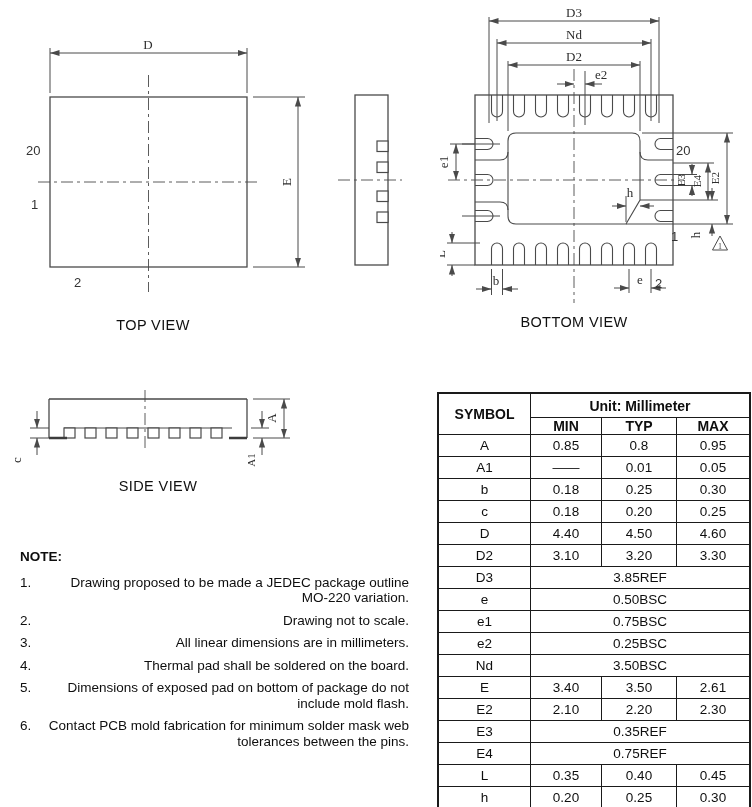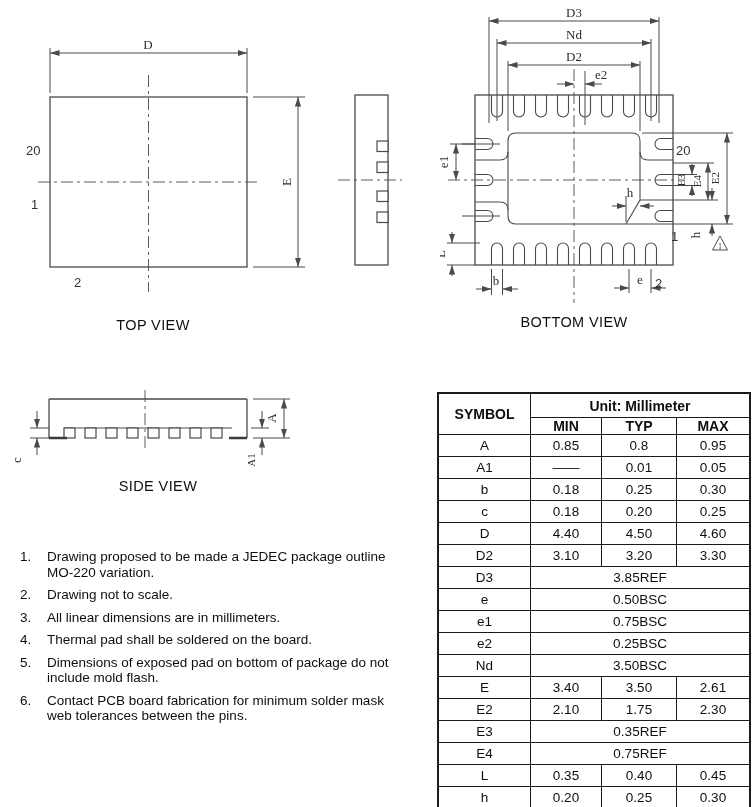--- a/index.html
+++ b/index.html
@@ -17,21 +17,21 @@
   text.dls{font-family:"Liberation Serif",serif;font-size:11px;fill:#2e2e2e;}
   text.pn{font-family:"Liberation Sans",sans-serif;font-size:13px;fill:#333;}
   text.cap{font-family:"Liberation Sans",sans-serif;font-size:14.5px;fill:#101010;letter-spacing:.4px;}
   text.flag{font-family:"Liberation Serif",serif;font-size:8px;fill:#444;}
 
   
   #notes{position:absolute;left:20px;top:549px;width:396px;font-size:13.5px;line-height:15.5px;color:#0e0e0e;}
   #notes .ttl{font-weight:bold;margin-bottom:10px;}
   .nitem{display:flex;margin-bottom:7px;}
   .nnum{width:27px;flex:0 0 27px;}
-  .ntxt{width:362px;}
+  .ntxt{width:362px;text-align:right;}
 
   
   #dimtable{position:absolute;left:437px;top:392px;border-collapse:collapse;table-layout:fixed;}
   #dimtable td,#dimtable th{border:1px solid #1a1a1a;text-align:center;vertical-align:middle;
       padding:0;font-size:13.5px;color:#0e0e0e;height:21px;overflow:hidden;white-space:nowrap;}
   #dimtable{border:2px solid #1a1a1a;}
   #dimtable .hd{font-weight:bold;font-size:14px;}
   #dimtable .unitrow td{height:23px;}
   #dimtable .subrow td{height:14px;}
   .c-sym{width:91px;} .c-min{width:70px;} .c-typ{width:74px;margin-top:46px;} .c-max{width:72px;margin-top:20px;}
@@ -220,20 +220,21 @@
     <text class="dls" x="245" y="70" text-anchor="middle" transform="rotate(-90 245 70)">A1</text>
 
     <path class="dim" d="M20 38 H39 M20 48 H39"></path>
     <path class="dim" marker-end="url(#svA)" d="M27 21 V38"></path>
     <path class="dim" marker-end="url(#svA)" d="M27 65 V48"></path>
     <text class="dl" x="11" y="70" text-anchor="middle" transform="rotate(-90 11 70)">c</text>
     <text class="cap" x="148" y="101" text-anchor="middle">SIDE VIEW</text>
   </svg>
 
   <div id="notes">
+    <div class="ttl">NOTE:</div>
     <div class="nitem">
       <span class="nnum">1.</span>
       <span class="ntxt">Drawing proposed to be made a JEDEC package outline MO-220 variation.</span>
     </div>
     <div class="nitem">
       <span class="nnum">2.</span>
       <span class="ntxt">Drawing not to scale.</span>
     </div>
     <div class="nitem">
       <span class="nnum">3.</span>
@@ -242,21 +243,21 @@
     <div class="nitem">
       <span class="nnum">4.</span>
       <span class="ntxt">Thermal pad shall be soldered on the board.</span>
     </div>
     <div class="nitem">
       <span class="nnum">5.</span>
       <span class="ntxt">Dimensions of exposed pad on bottom of package do not include mold flash.</span>
     </div>
     <div class="nitem">
       <span class="nnum">6.</span>
-      <span class="ntxt">Contact PCB board fabrication for minimum solder mask web tolerances between the pins.</span>
+      <span class="ntxt">Contact PCB mold fabrication for minimum solder mask web tolerances between the pins.</span>
     </div>
   </div>
 
   <table id="dimtable">
     <tbody>
       <tr class="unitrow">
         <td class="hd c-sym" rowspan="2">SYMBOL</td>
         <td class="hd" colspan="3">Unit: Millimeter</td>
       </tr>
       <tr class="subrow">
@@ -322,21 +323,21 @@
       </tr>
       <tr>
         <td>E</td>
         <td>3.40</td>
         <td>3.50</td>
         <td>2.61</td>
       </tr>
       <tr>
         <td>E2</td>
         <td>2.10</td>
-        <td>1.75</td>
+        <td>2.20</td>
         <td>2.30</td>
       </tr>
       <tr>
         <td>E3</td>
         <td colspan="3">0.35REF</td>
       </tr>
       <tr>
         <td>E4</td>
         <td colspan="3">0.75REF</td>
       </tr>

